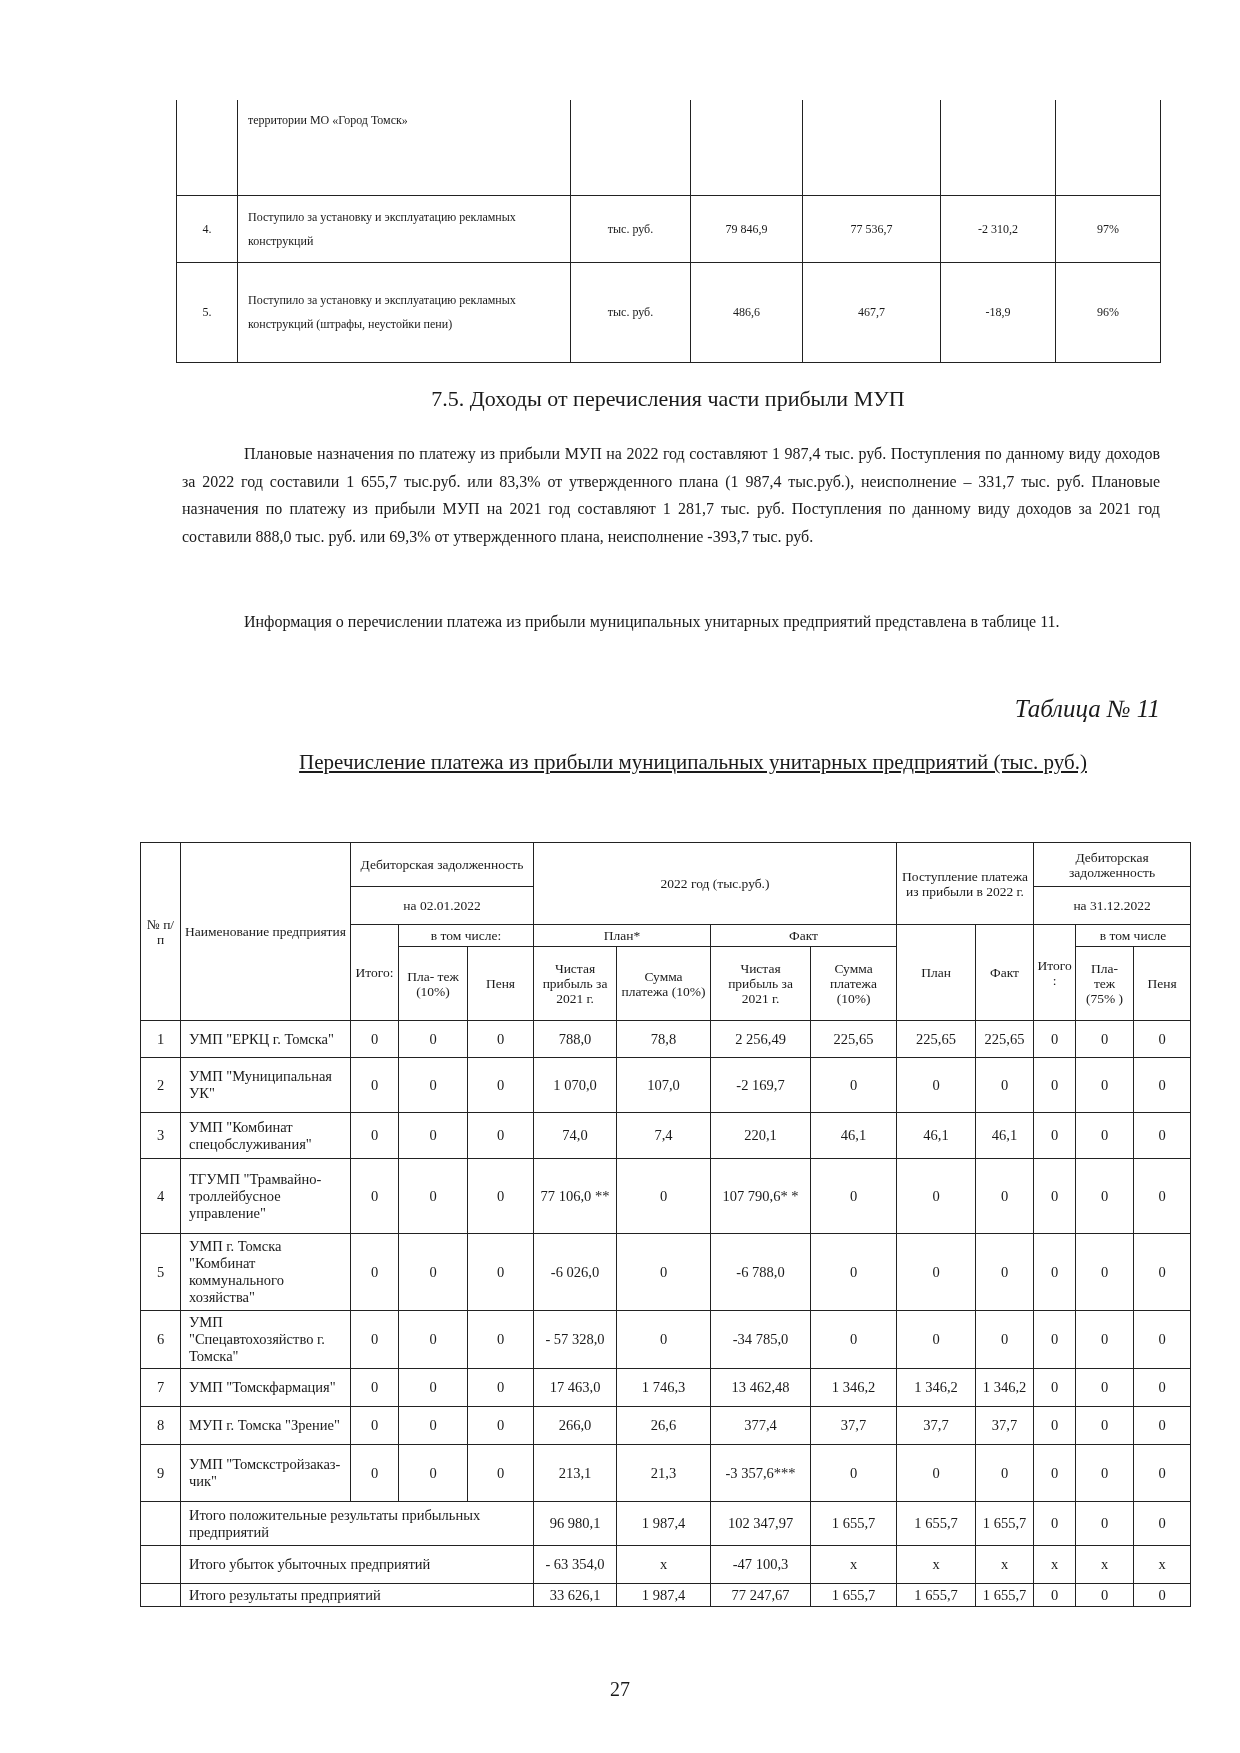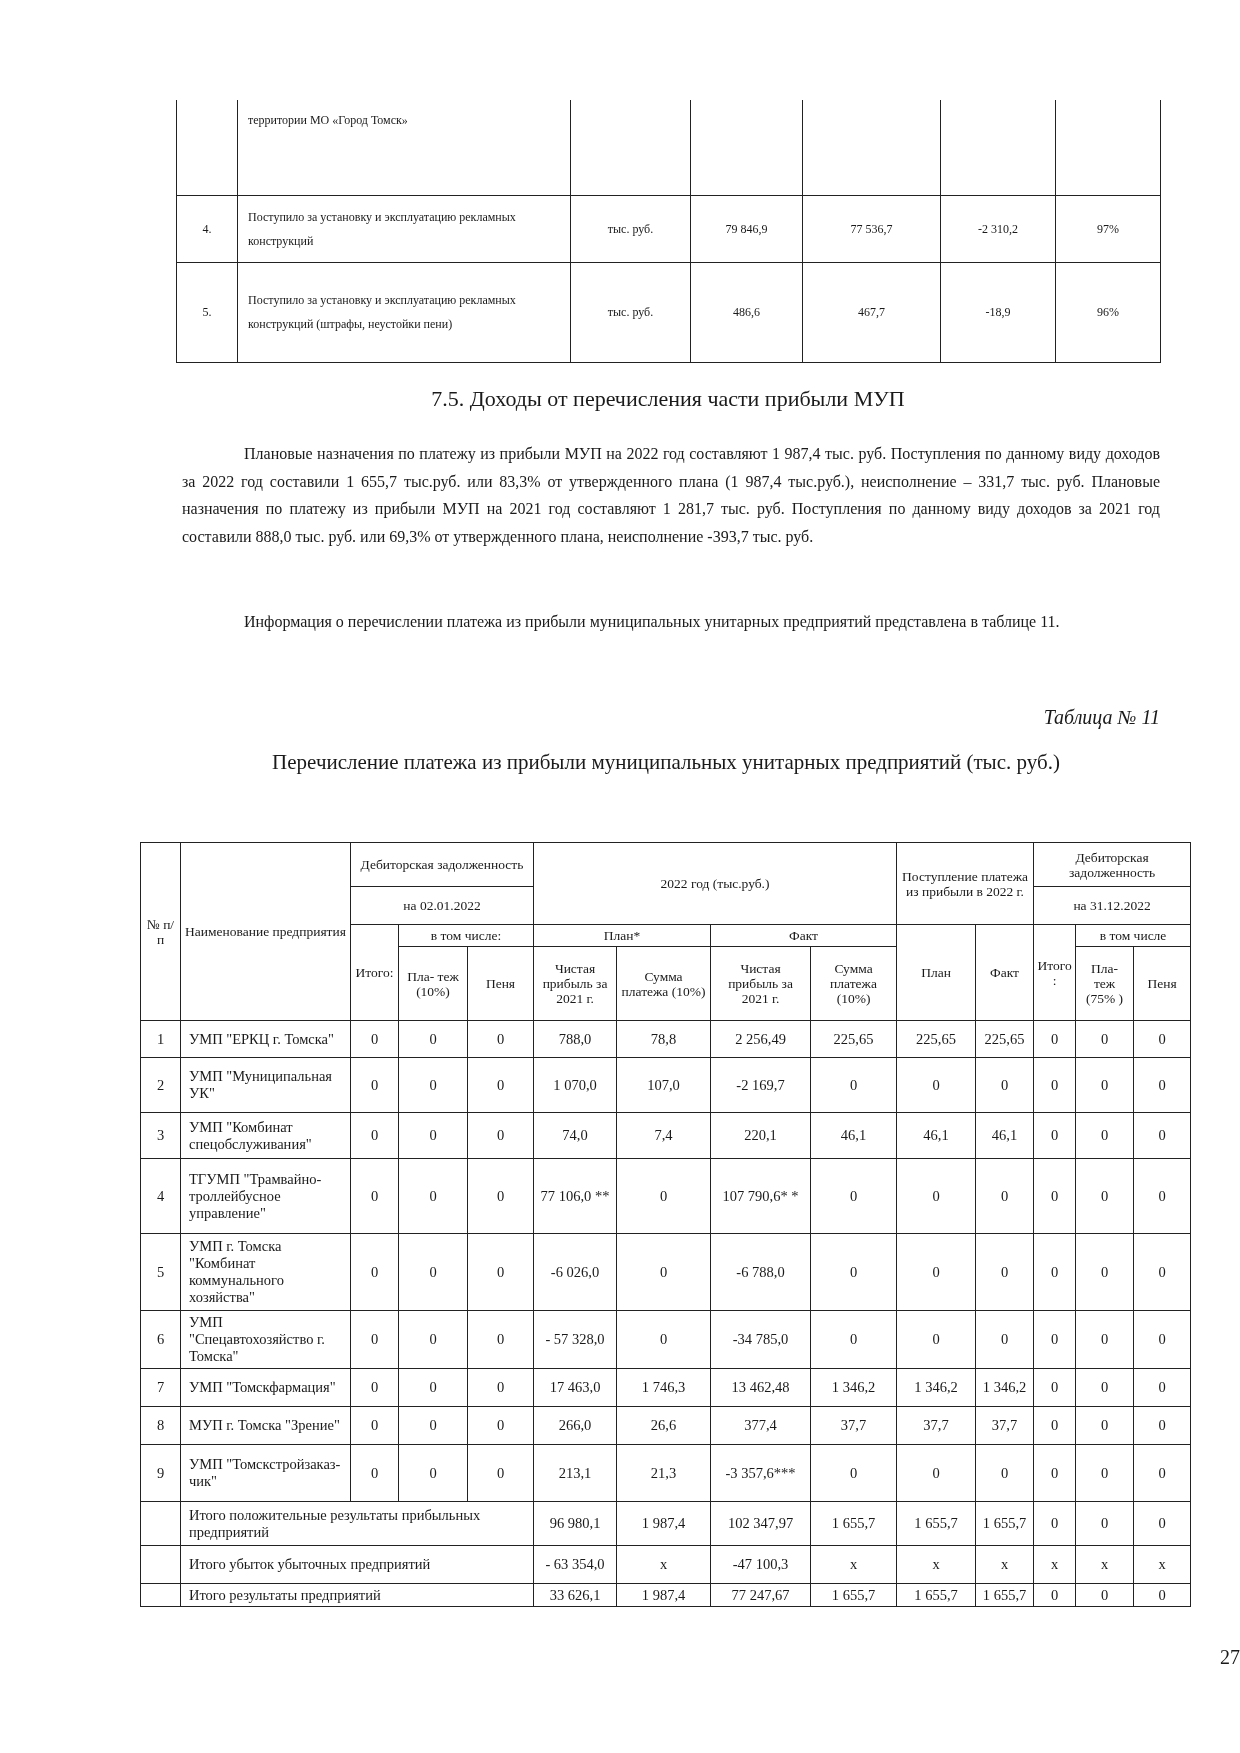--- a/index.html
+++ b/index.html
@@ -8,23 +8,23 @@
   table { border-collapse:collapse; position:absolute; table-layout:fixed; }
   td, th { border:1.5px solid #222; padding:0 3px; font-weight:normal; vertical-align:middle; text-align:center; }
   .t1 td { font-size:12px; line-height:24px;font-family:Liberation Serif, serif; }
   .t1 .left { text-align:left; padding-left:10px; vertical-align:middle; }
   .t11 td { font-size:14.5px; line-height:17px; }
   .t11 .left { text-align:left; padding-left:8px; }
   .t11 .hdr { font-size:13.5px; line-height:15px; }
   .para { font-size:16px; line-height:27.5px; text-align:justify; text-align-last:auto; }
   .indent { text-indent:62px; }
   .section-title { font-size:22px; text-align:center; }
-  .caption-right { font-size:20px; font-style:italic; text-align:right;margin-top:11px; }
+  .caption-right { font-size:25px; font-style:italic; text-align:right; }
   .table-title { font-size:21px; text-align:center; }
-  .pagenum { font-size:20px; text-align:right; }
+  .pagenum { font-size:20px; text-align:center;margin-top:32px; }
 </style>
 </head>
 <body>
 
 <table class="t1" style="left:176px; top:100px; width:984px;">
   <colgroup>
     <col style="width:61px">
       <col style="width:333px">
       <col style="width:120px">
       <col style="width:112px">
@@ -62,21 +62,21 @@
   </tr>
 </tbody>
   </table>
 
 <div class="abs section-title" style="left:176px; top:386px; width:984px;">7.5. Доходы от перечисления части прибыли МУП</div>
 
 <div class="abs para indent" style="left:182px; top:440px; width:978px;">Плановые назначения по платежу из прибыли МУП на 2022 год составляют 1 987,4 тыс. руб. Поступления по данному виду доходов за 2022 год составили 1 655,7 тыс.руб. или 83,3% от утвержденного плана (1 987,4 тыс.руб.), неисполнение – 331,7 тыс. руб. Плановые назначения по платежу из прибыли МУП на 2021 год составляют 1 281,7 тыс. руб. Поступления по данному виду доходов за 2021 год составили 888,0 тыс. руб. или 69,3% от утвержденного плана, неисполнение -393,7 тыс. руб.</div>
 <div class="abs para indent" style="left:182px; top:608px; width:978px;">Информация о перечислении платежа из прибыли муниципальных унитарных предприятий представлена в таблице 11.</div>
 
 <div class="abs caption-right" style="left:700px; top:695px; width:460px;">Таблица № 11</div>
-<div class="abs table-title" style="left:161px; top:750px; width:1010px;">Перечисление платежа из прибыли муниципальных унитарных предприятий (тыс. руб.)</div>
+<div class="abs table-title" style="left:188px; top:750px; width:1010px;text-decoration:underline;">Перечисление платежа из прибыли муниципальных унитарных предприятий (тыс. руб.)</div>
 
 <table class="t11" style="left:140px; top:842px; width:1050px;">
   <colgroup>
     <col style="width:40px">
       <col style="width:170px">
       <col style="width:48px">
       <col style="width:69px">
       <col style="width:66px">
     <col style="width:83px">
       <col style="width:94px">

